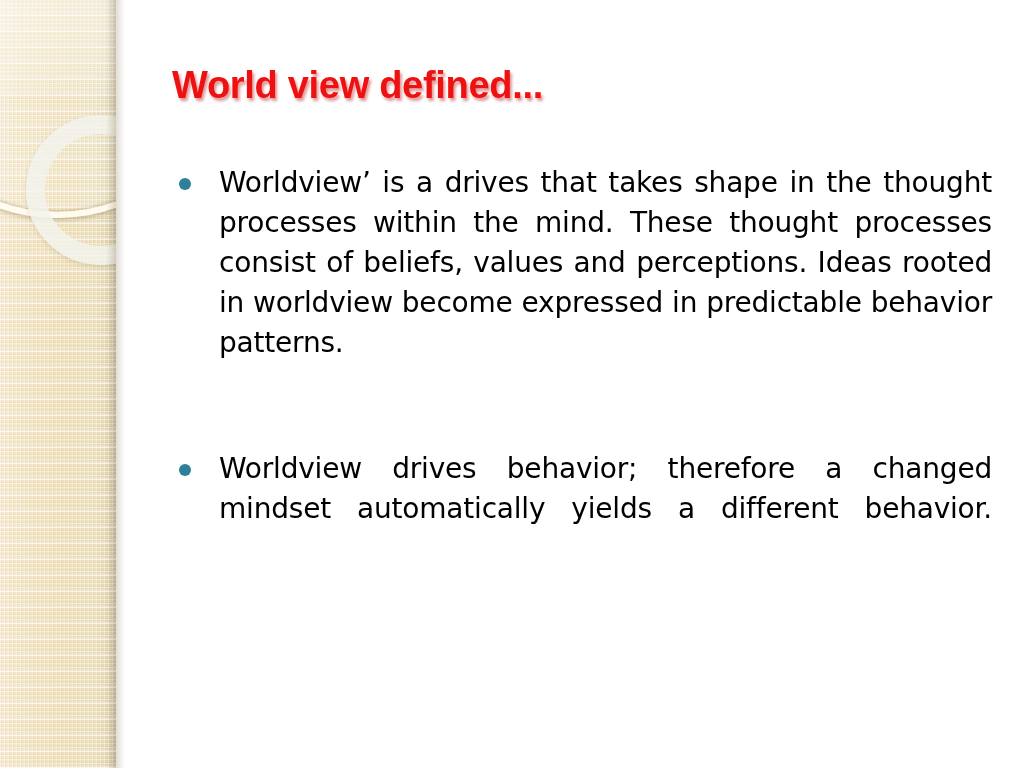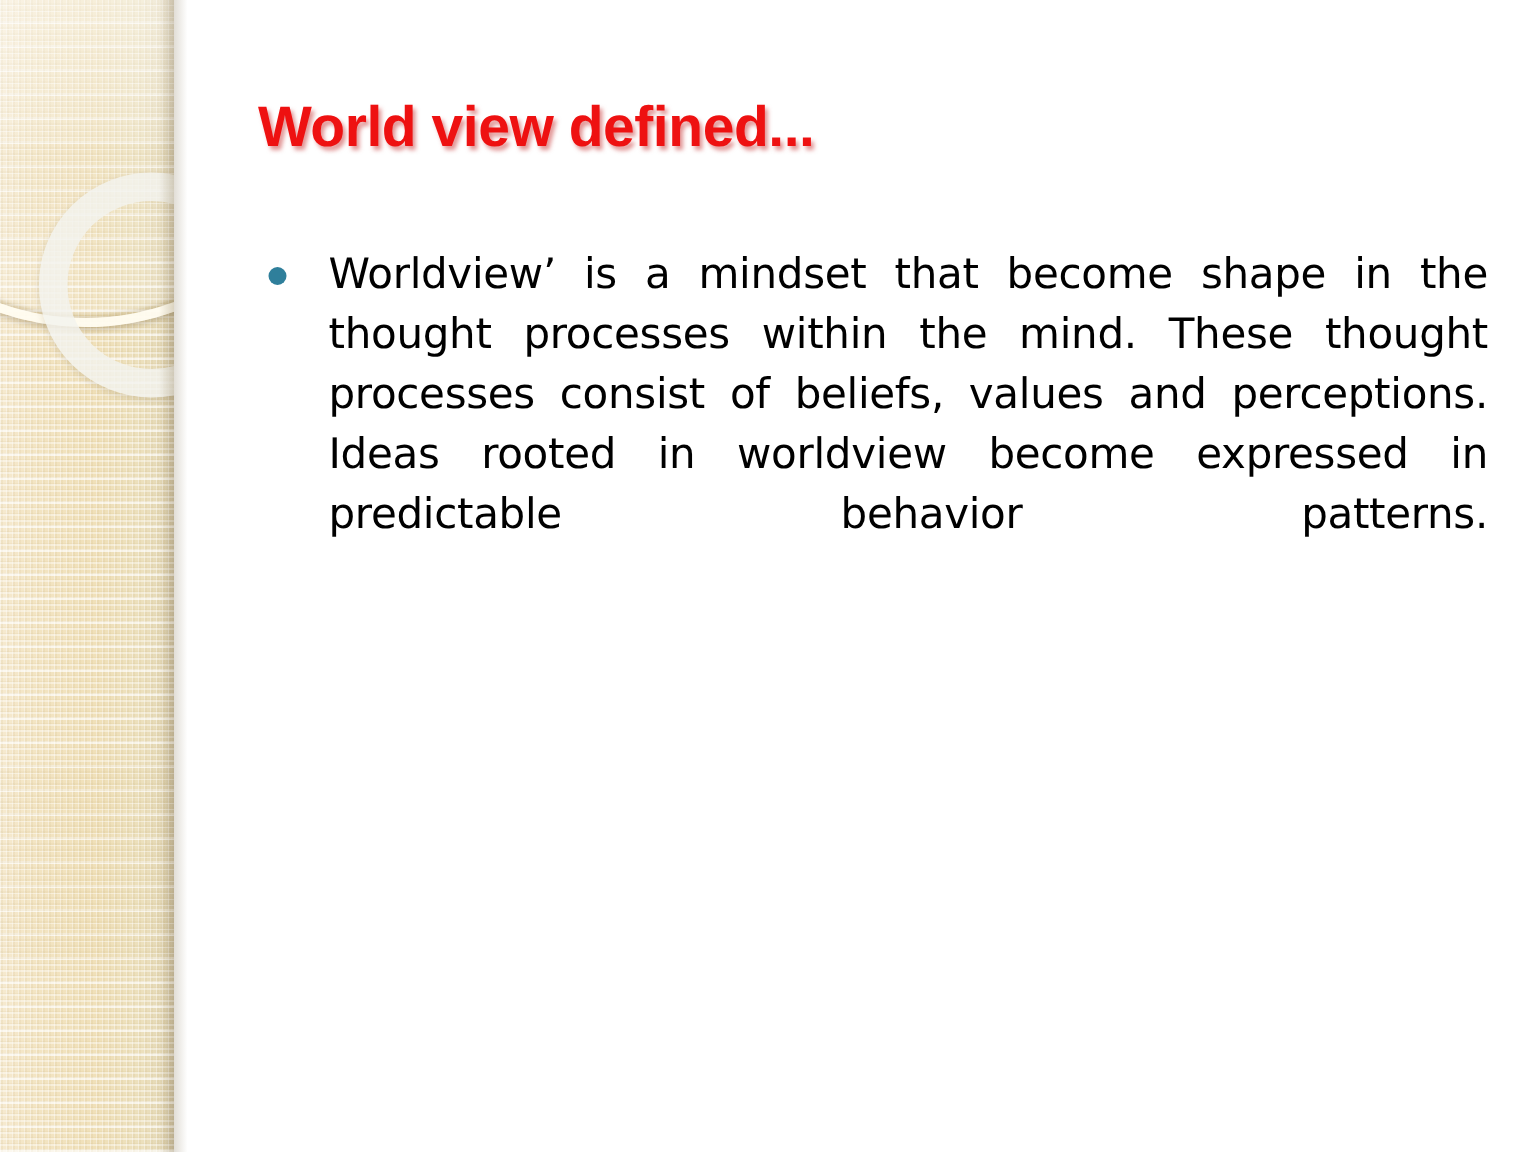--- a/index.html
+++ b/index.html
@@ -214,19 +214,23 @@
   </div>
   <div class="band-shadow"></div>
 
   <div id="title">World view defined...</div>
 
 
   <div id="body">
 
     <div class="bullet-row">
       <span class="bullet-dot"></span>
-      <span class="bullet-text">Worldview’ is a mindset that become shape in the thought processes within the mind. These thought processes consist of beliefs, values and perceptions.  Ideas rooted in worldview become expressed in predictable behavior patterns.</span>
+      <span class="bullet-text">Worldview’ is a drives that takes shape in the thought processes within the mind. These thought processes consist of beliefs, values and perceptions.  Ideas rooted in worldview become expressed in predictable behavior patterns.</span>
     </div>
 
+    <div class="bullet-row no-justify">
+      <span class="bullet-dot"></span>
+      <span class="bullet-text">Worldview drives behavior; therefore a changed mindset automatically yields a different behavior.</span>
+    </div>
 
   </div>
 
 </div>
 
 </body></html>

